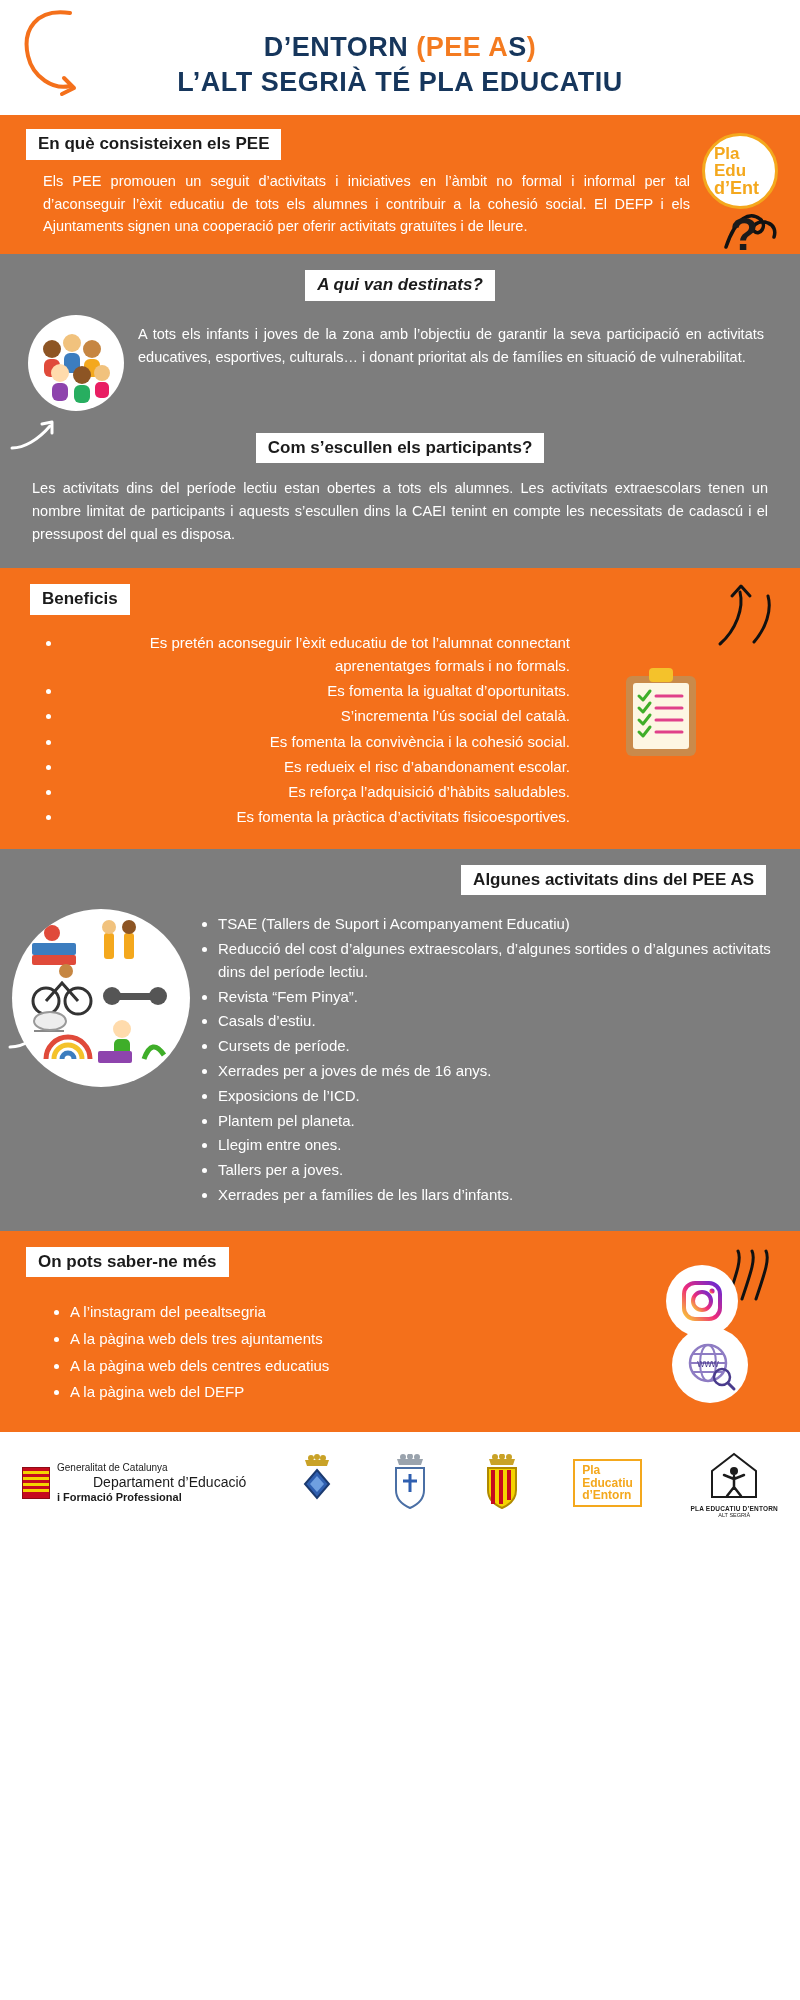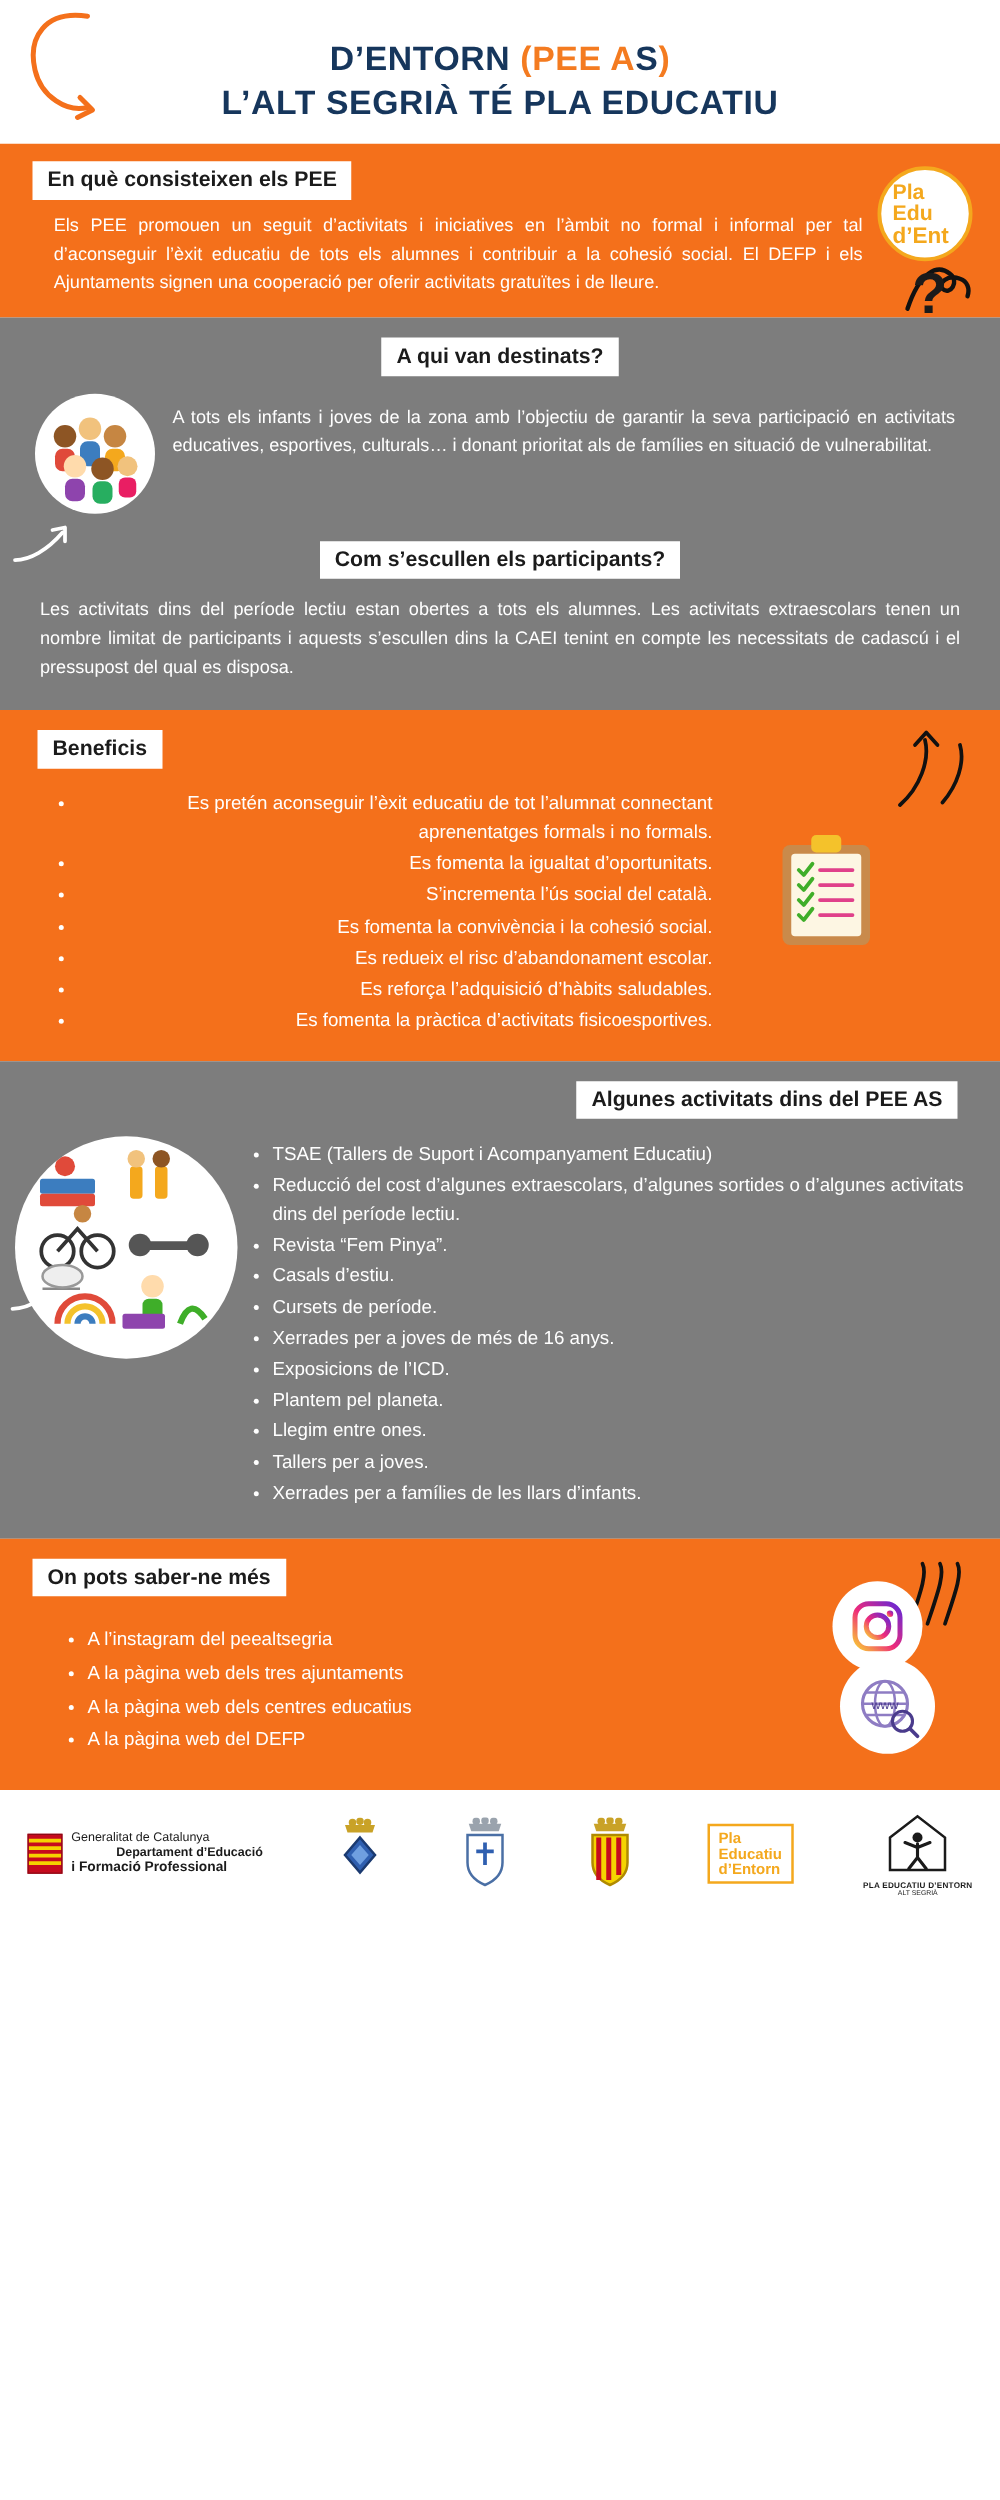--- a/index.html
+++ b/index.html
@@ -112,21 +112,21 @@
   .squiggle-top {
     position: absolute;
     right: 20px;
     top: 92px;
     width: 60px;
     height: 46px;
   }
 
   
   .sec2 { position: relative; padding: 16px 0 22px 0; }
-  .sec2 .chip-row { text-align: center; padding-left: 0; }
+  .sec2 .chip-row { text-align: center; padding-left: 0; font-style: italic; }
   .sec2 .row {
     display: flex;
     align-items: flex-start;
     margin-top: 14px;
   }
   .kids-circle {
     width: 96px;
     height: 96px;
     border-radius: 50%;
     background: #ffffff;
@@ -258,21 +258,21 @@
     width: 26px; height: 30px; flex: none;
     background: #c60b1e;
     border: 1px solid #8d0a16;
     position: relative; overflow: hidden;
   }
   .gencat-shield i {
     position: absolute; left: 0; width: 100%; height: 3px; background: #f5d300;
   }
   .gencat-text { color: #1b1b1b; line-height: 1.18; }
   .gencat-text .l1 { font-size: 10px; }
-  .gencat-text .l2 { font-size: 10px; font-weight: bold; padding-left: 36px; }
+  .gencat-text .l2 { font-size: 14px; font-weight: normal; padding-left: 36px; }
   .gencat-text .l3 { font-size: 11px; font-weight: bold; }
 
   .crest { width: 44px; height: 58px; position: relative; }
   .crest svg { display: block; }
 
   .pee-logo-small {
     border: 2px solid #f4a81d; padding: 3px 7px; line-height: 1.05;
   }
   .pee-logo-small .l1 { color: #f4a81d; font-weight: bold; font-size: 12px; }
   .pee-logo-small .l2 { color: #f4a81d; font-weight: bold; font-size: 12px; }

